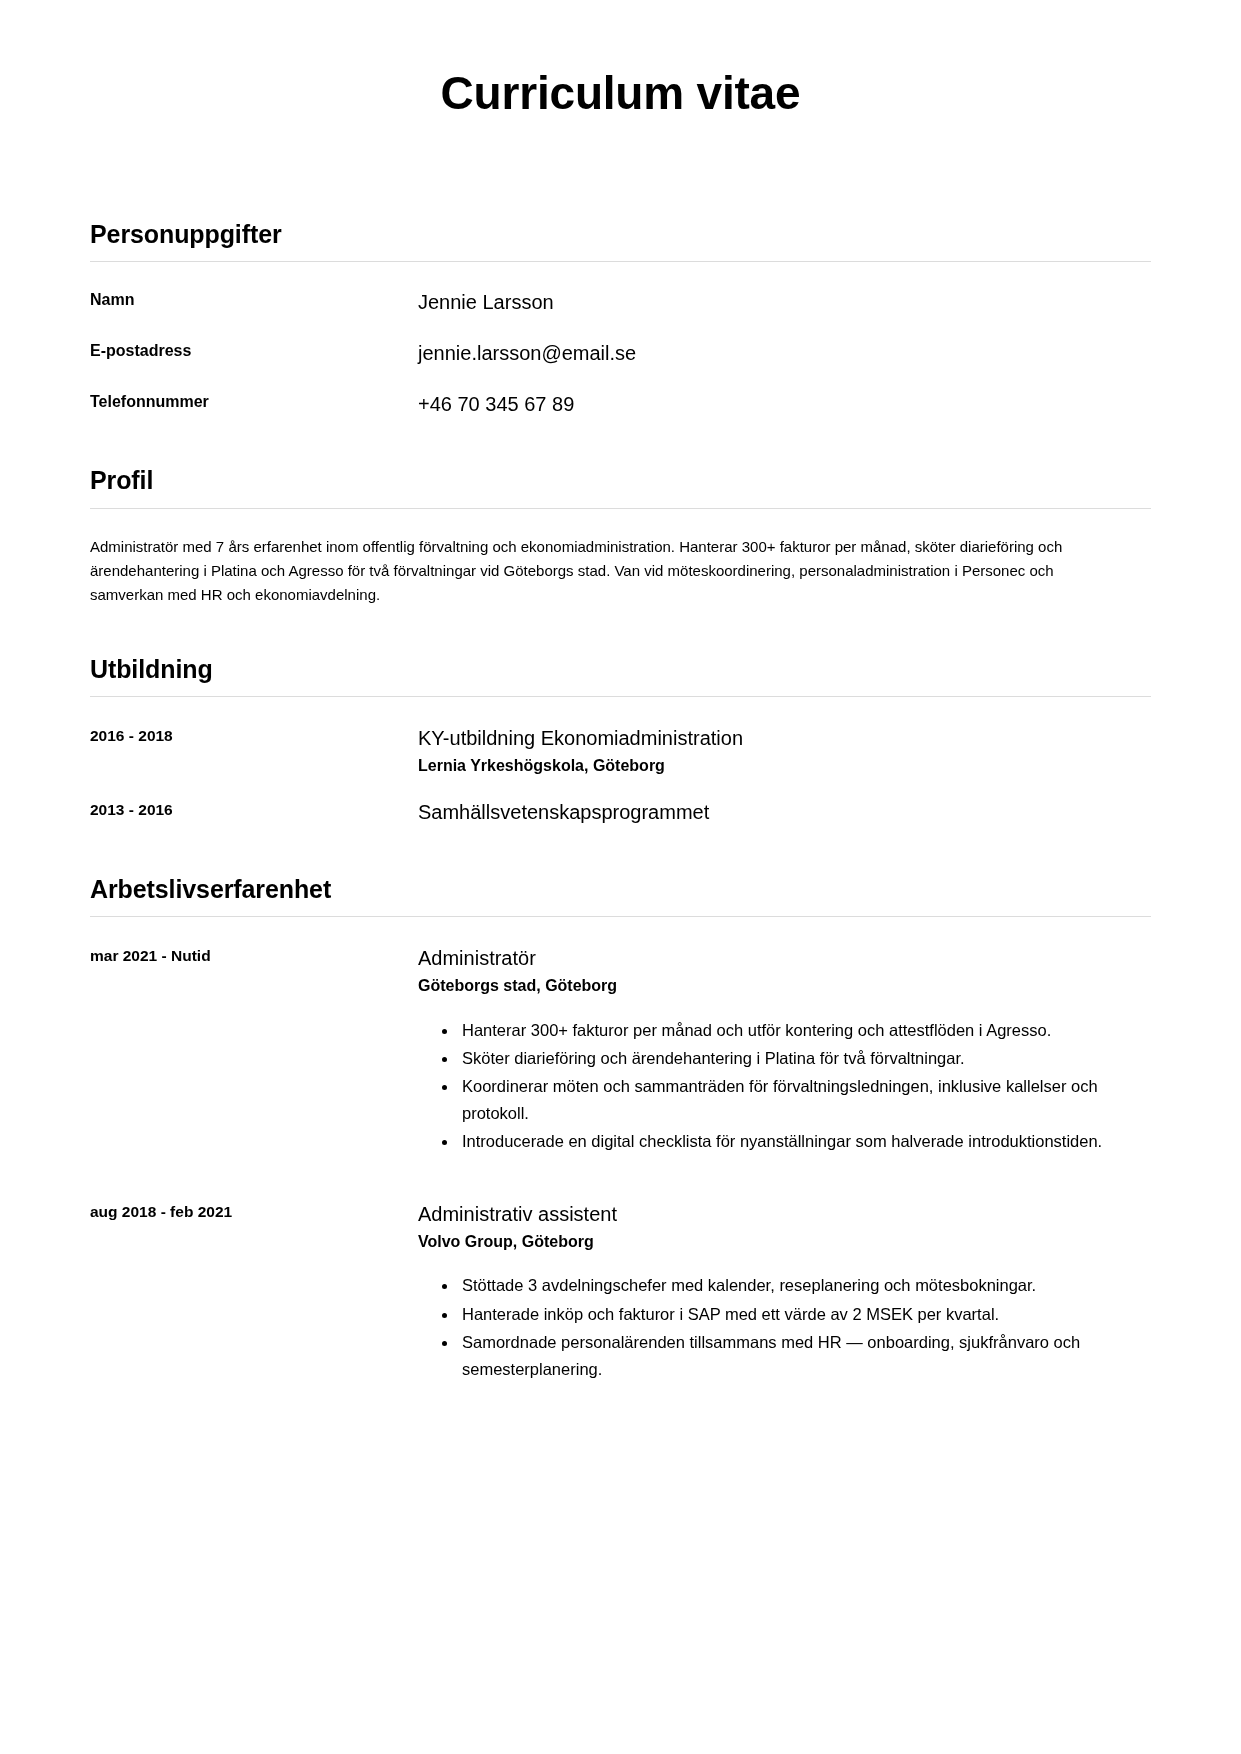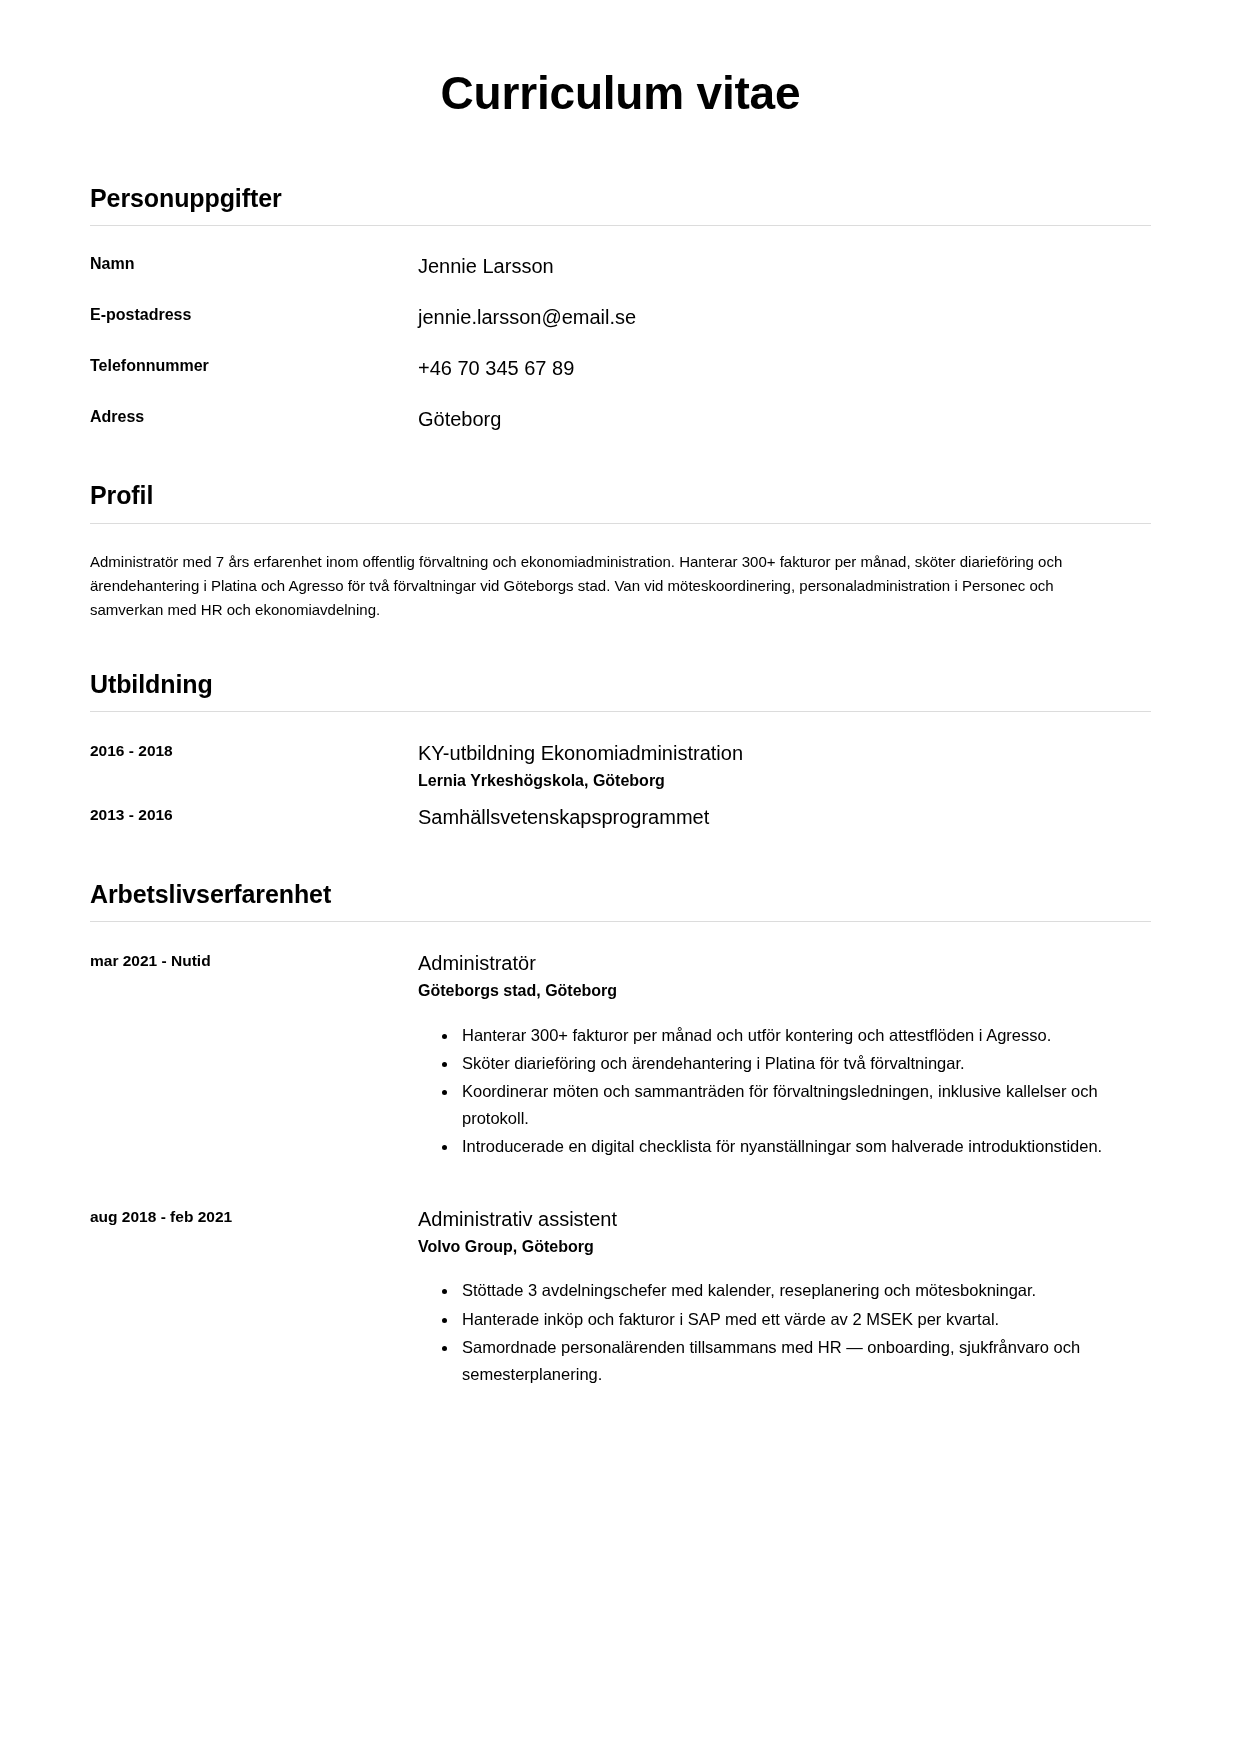--- a/index.html
+++ b/index.html
@@ -26,21 +26,21 @@
     font-size: 46px;
     font-weight: bold;
     letter-spacing: -0.2px;
     margin: 14px 0 0 0;
     line-height: 1.2;
   }
   .section {
     margin-top: 46px;
   }
   .section.first {
-    margin-top: 62px;
+    margin-top: 98px;
   }
   .section-heading {
     font-size: 25px;
     font-weight: bold;
     margin: 0 0 11px 0;
     line-height: 1.25;
     letter-spacing: -0.1px;
   }
   .section-rule {
     border: 0;
@@ -71,21 +71,21 @@
   .profile-text {
     font-size: 15px;
     line-height: 1.62;
     margin: 0;
     max-width: 1010px;
   }
   
   .entry {
     display: flex;
     align-items: flex-start;
-    margin-bottom: 8px;
+    margin-bottom: 18px;
   }
   .entry:last-child { margin-bottom: 0; }
   .entry-date {
     width: 328px;
     flex: 0 0 328px;
     font-size: 15.5px;
     font-weight: bold;
     line-height: 1.5;
     padding-top: 1px;
   }
@@ -136,24 +136,20 @@
       <div class="col-left">Namn</div>
       <div class="col-right">Jennie Larsson</div>
     </div>
     <div class="row">
       <div class="col-left">E-postadress</div>
       <div class="col-right">jennie.larsson@email.se</div>
     </div>
     <div class="row">
       <div class="col-left">Telefonnummer</div>
       <div class="col-right">+46 70 345 67 89</div>
-    </div>
-    <div class="row">
-      <div class="col-left">Adress</div>
-      <div class="col-right">Göteborg</div>
     </div>
   </div>
 
   <div class="section">
     <h2 class="section-heading">Profil</h2>
     <hr class="section-rule">
     <p class="profile-text">Administratör med 7 års erfarenhet inom offentlig förvaltning och ekonomiadministration. Hanterar 300+ fakturor per månad, sköter diarieföring och ärendehantering i Platina och Agresso för två förvaltningar vid Göteborgs stad. Van vid möteskoordinering, personaladministration i Personec och samverkan med HR och ekonomiavdelning.</p>
   </div>
 
   <div class="section">

